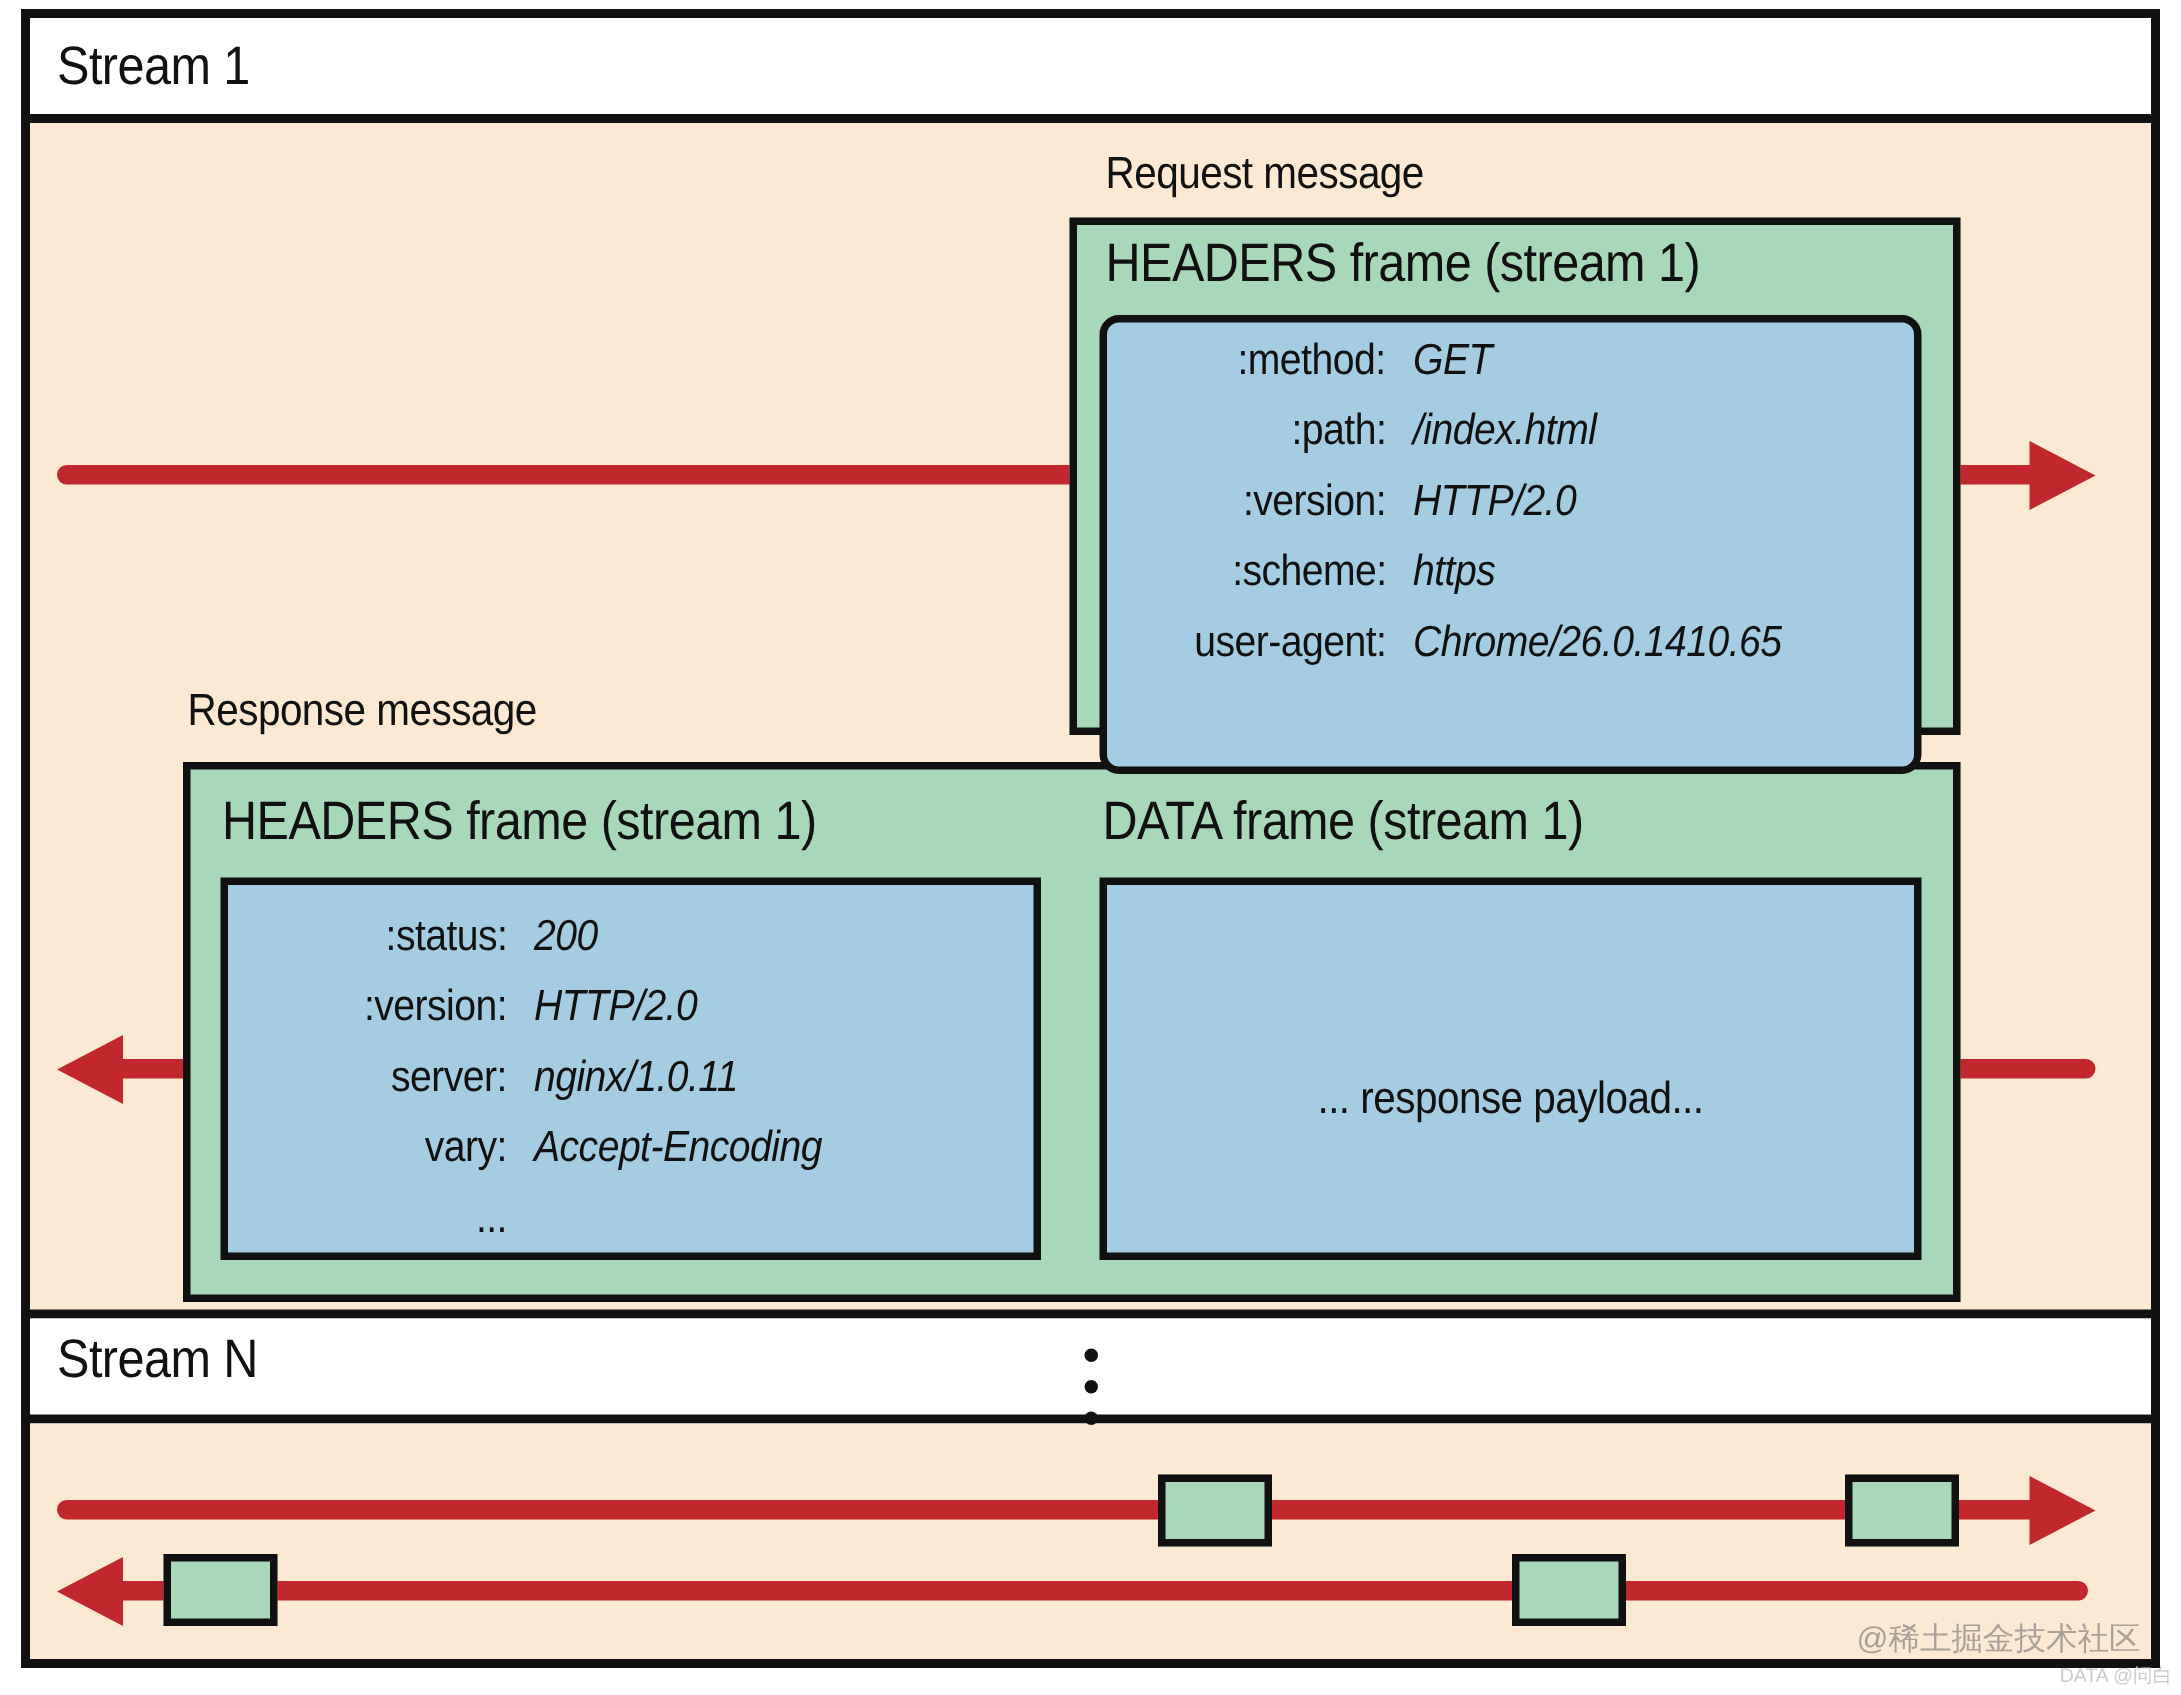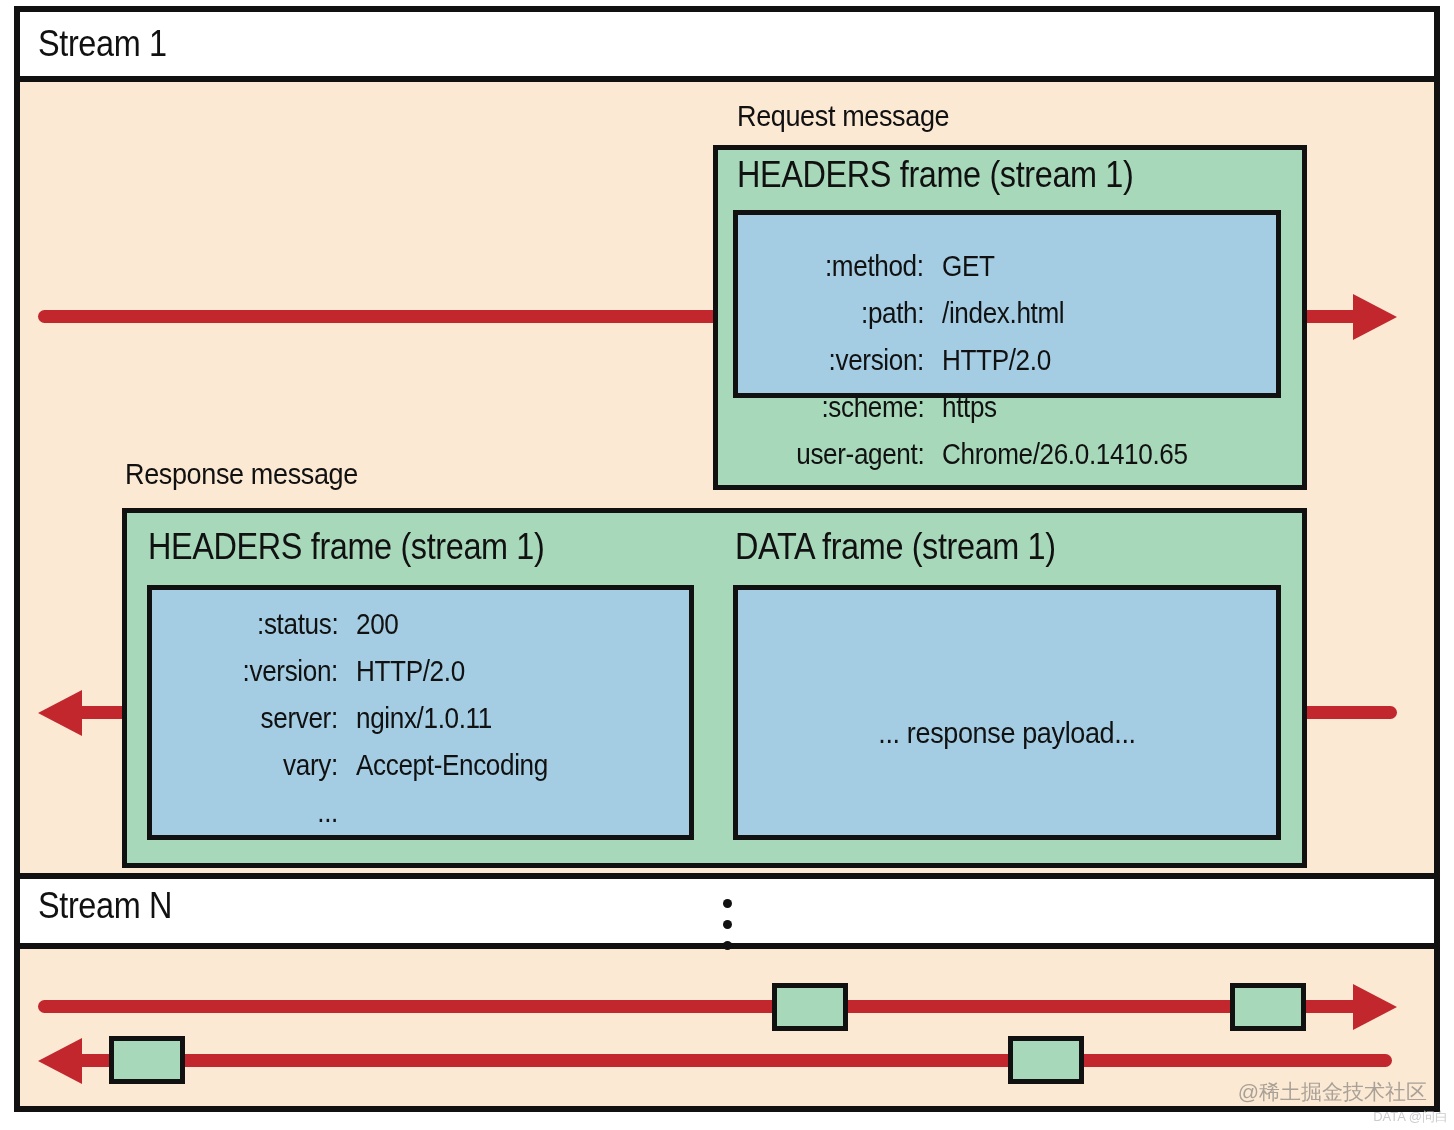--- a/index.html
+++ b/index.html
@@ -29,29 +29,29 @@
   .cond.center{transform-origin:50% 50%;}
 
   .stream-label{position:absolute;font-size:36px;line-height:44px;z-index:3;}
   .msg-label{position:absolute;font-size:30px;line-height:36px;z-index:3;}
   .frame-title{position:absolute;font-size:36px;line-height:38px;z-index:3;}
 
   
   .green-frame{position:absolute;background:var(--green-frame);border:5px solid var(--border-black);z-index:2;}
   .blue-box{position:absolute;background:var(--blue-box);border:5px solid var(--border-black);z-index:3;}
   #request-frame{left:713px;top:145px;width:594px;height:345px;}
-  #request-blue{left:733px;top:210px;width:548px;height:188px;padding-top:28px;}
+  #request-blue{left:733px;top:210px;width:548px;height:306px;padding-top:2px;border-radius:13px;}
   #response-frame{left:122px;top:508px;width:1185px;height:360px;}
   #response-blue{left:147px;top:585px;width:547px;height:255px;padding-top:11px;}
   #data-blue{left:733px;top:585px;width:548px;height:255px;display:flex;align-items:center;justify-content:center;}
   #data-blue .payload{font-size:30px;margin-top:40px;}
 
   .kv-row{display:flex;font-size:29px;line-height:47px;}
   .kv-key{width:186px;text-align:right;flex:none;}
-  .kv-val{margin-left:18px;text-align:left;}
+  .kv-val{margin-left:18px;text-align:left;font-style:italic;}
 
   
   .shaft{position:absolute;height:13px;background:var(--arrow-red);z-index:1;}
   .cap-left{border-radius:7px 0 0 7px;}
   .cap-right{border-radius:0 7px 7px 0;}
   .head-right{position:absolute;width:0;height:0;z-index:1;
     border-top:23px solid transparent;border-bottom:23px solid transparent;
     border-left:44px solid var(--arrow-red);}
   .head-left{position:absolute;width:0;height:0;z-index:1;
     border-top:23px solid transparent;border-bottom:23px solid transparent;

